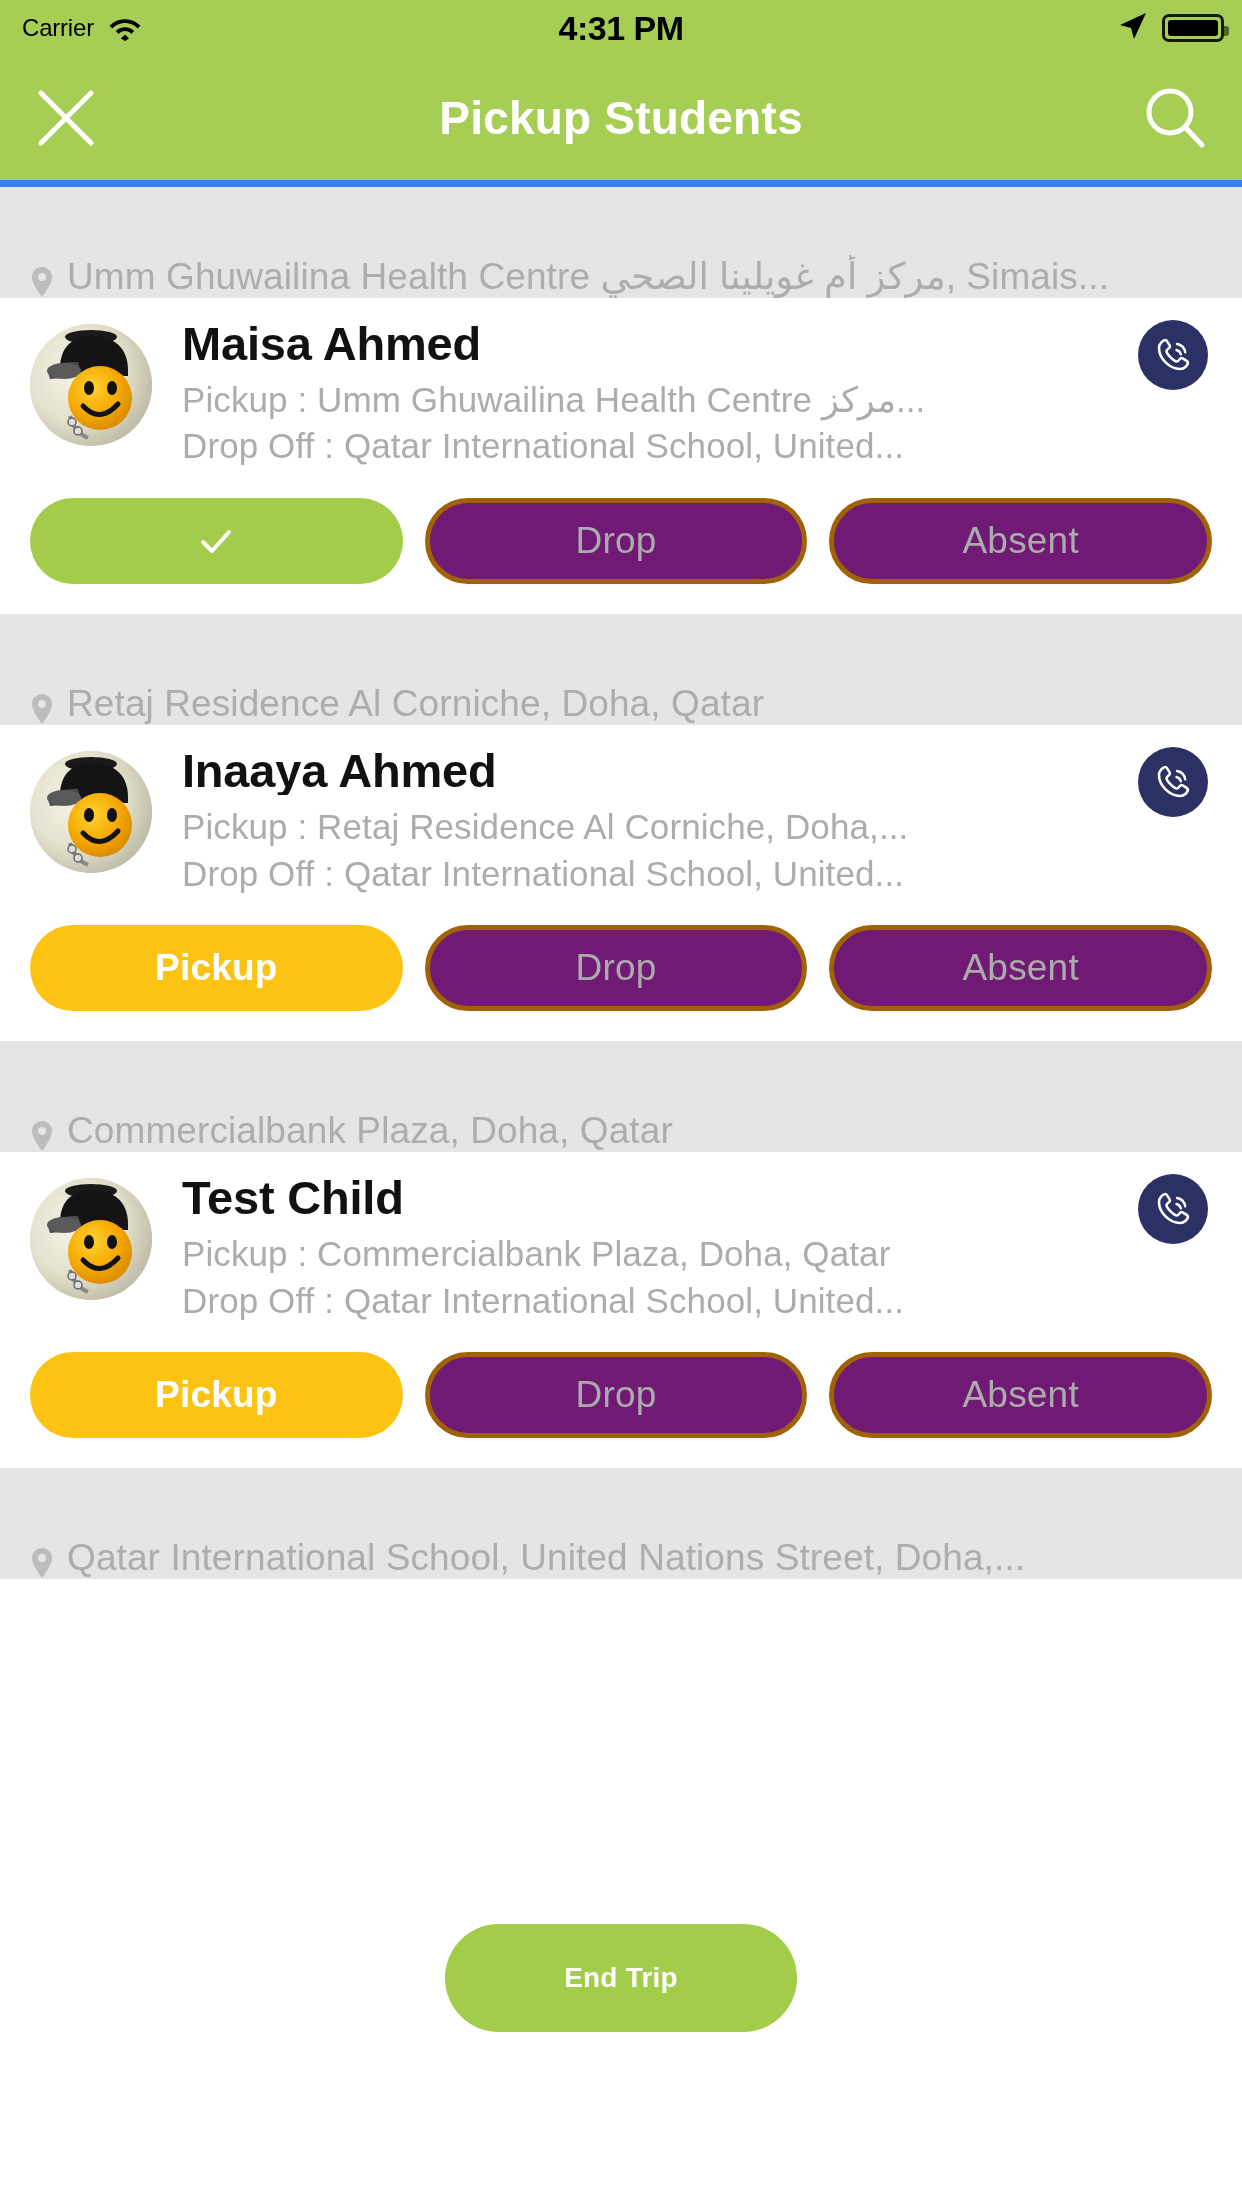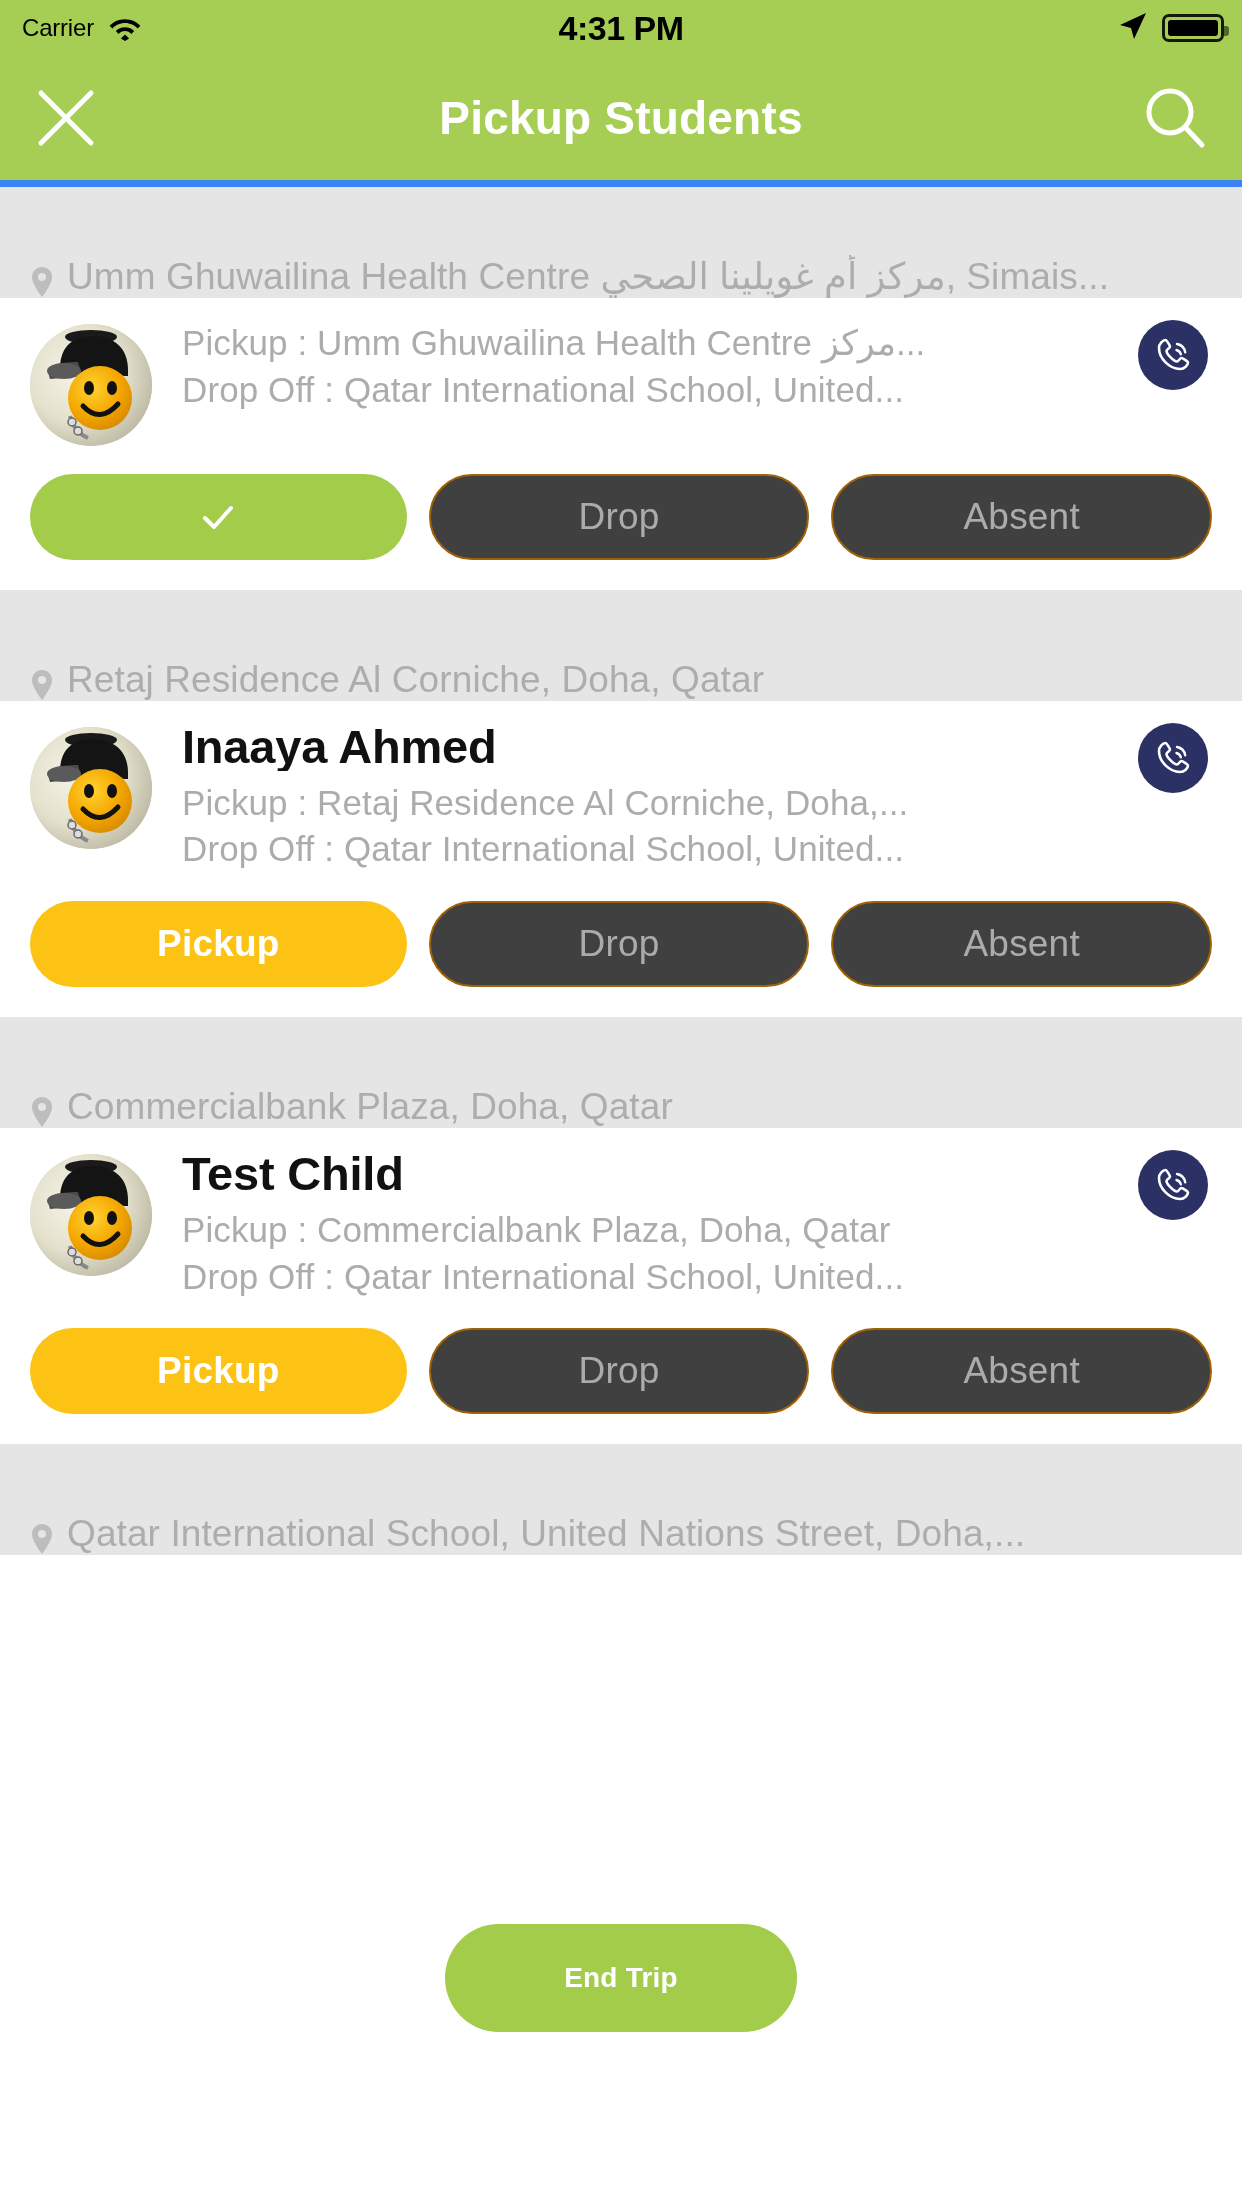--- a/index.html
+++ b/index.html
@@ -87,21 +87,21 @@
   }
   .call-svg { width:42px; height:42px; display:block; }
 
   
   .actions { display:flex; gap:22px; padding:28px 30px 30px 30px; }
   .act {
     flex:1 1 0; height:86px; border-radius:43px;
     display:flex; align-items:center; justify-content:center;
     font-size:37px; letter-spacing:0.2px;
   }
-  .act.outline { background:#404040; border:2px solid #a16207; color:#ABABAB; }
+  .act.outline { background:#701a75; border:5px solid #a16207; color:#ABABAB; }
   .act.green { background:#A2CC4A; color:#fff; border:none; }
   .act.amber { background:#FCC314; color:#fff; border:none; font-weight:bold; }
   .check-svg { width:42px; height:42px; display:block; }
 
   
   .spacer { flex:1 1 auto; background:#fff; }
   .footer { flex:0 0 auto; padding:0 0 176px 0; display:flex; justify-content:center; background:#fff; }
   .end-trip {
     width:352px; height:108px; border-radius:54px;
     background:#A2CC4A; color:#fff; font-size:28px; font-weight:bold;
@@ -185,20 +185,21 @@
           <circle cx="70" cy="74" r="32" fill="url(#face1)"></circle>
           <ellipse cx="59" cy="64" rx="5" ry="7" fill="#111"></ellipse>
           <ellipse cx="82" cy="64" rx="5" ry="7" fill="#111"></ellipse>
           <path d="M53 82 Q70 100 88 80" fill="none" stroke="#111" stroke-width="5" stroke-linecap="round"></path>
           <path d="M40 92 Q44 108 58 114" fill="none" stroke="#888" stroke-width="4"></path>
           <circle cx="42" cy="98" r="4" fill="#ddd" stroke="#666" stroke-width="1.5"></circle>
           <circle cx="48" cy="107" r="4" fill="#ddd" stroke="#666" stroke-width="1.5"></circle>
         </svg>
       </div>
       <div class="card-info">
+        <div class="stu-name">Maisa Ahmed</div>
         <div class="stu-line">Pickup : Umm Ghuwailina Health Centre مركز...</div>
         <div class="stu-line">Drop Off : Qatar International School, United...</div>
       </div>
       <div class="call-btn">
         <svg class="call-svg" viewBox="0 0 42 42">
           <path d="M13.5 6 C11 6 7 9.5 7 14 C7 24.5 17.5 35 28 35 C32.5 35 36 31 36 28.5 C36 27.5 30.5 24 29.5 24 C28 24 26.5 27.5 25 27.5 C22 27.5 14.5 20 14.5 17 C14.5 15.5 18 14 18 12.5 C18 11.5 14.5 6 13.5 6 Z" fill="none" stroke="#fff" stroke-width="2.6" stroke-linejoin="round"></path>
           <path d="M25 10 C29.5 10.8 32.5 14 33.2 18.4" fill="none" stroke="#fff" stroke-width="2.4" stroke-linecap="round"></path>
           <path d="M24.5 16 C26.8 16.6 28.2 18.1 28.8 20.3" fill="none" stroke="#fff" stroke-width="2.4" stroke-linecap="round"></path>
         </svg>
       </div>

